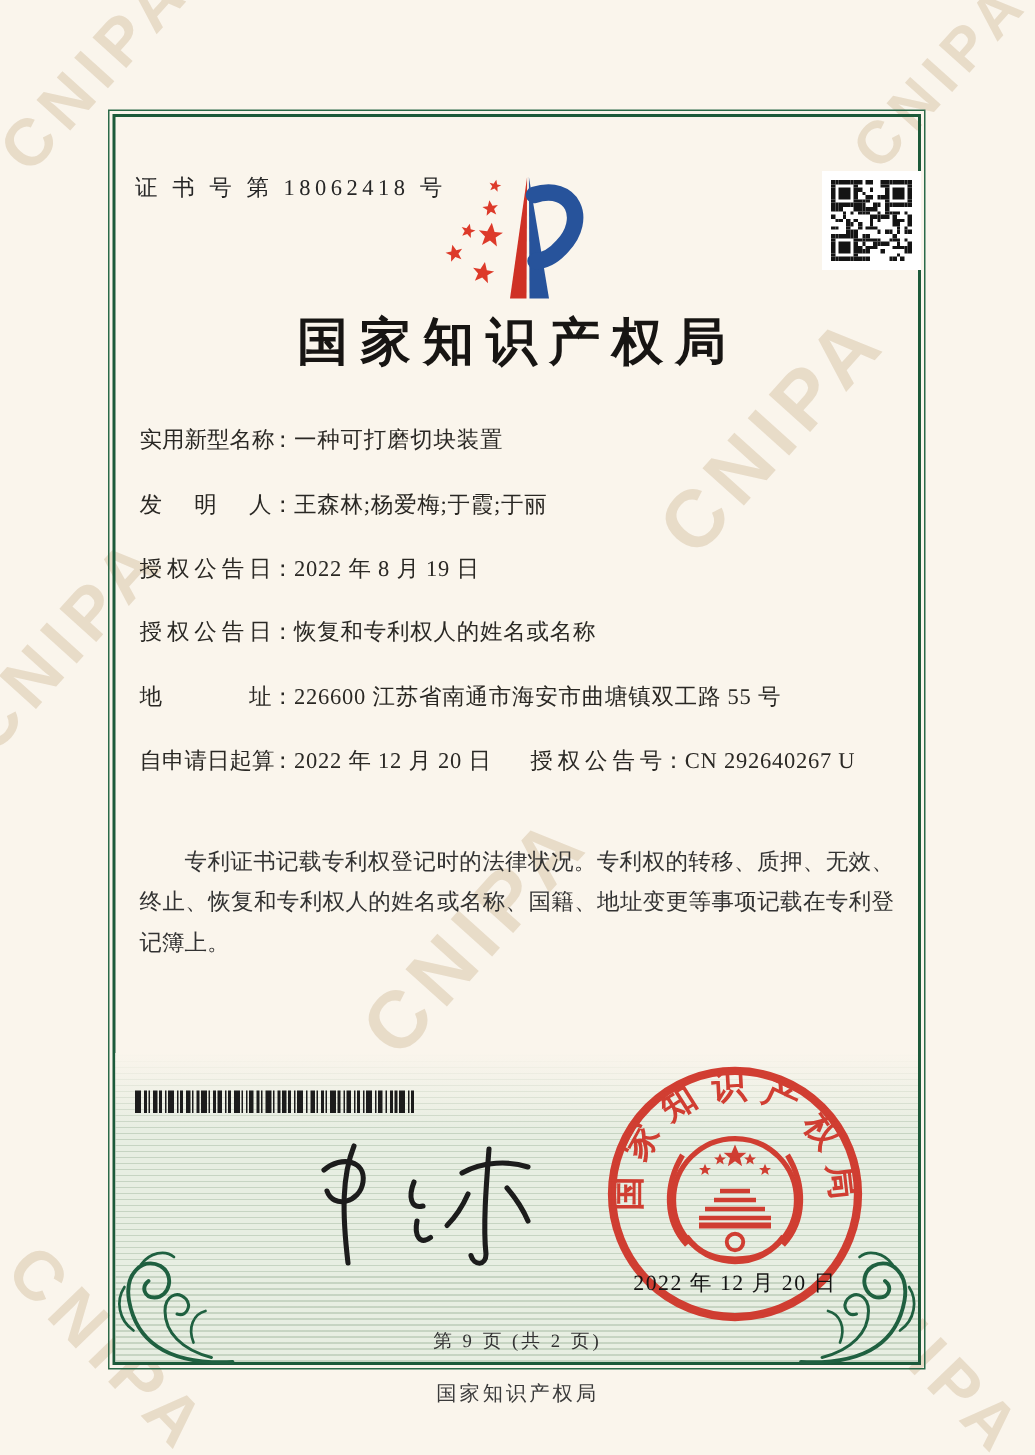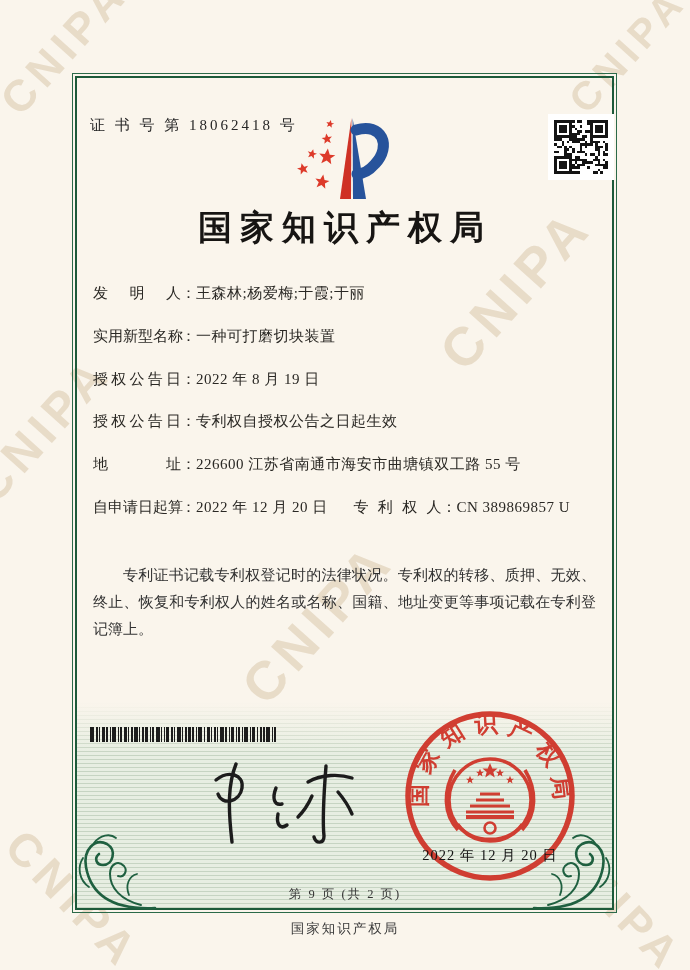--- a/index.html
+++ b/index.html
@@ -348,37 +348,37 @@
         <div style="grid-area: 21 / 16;"></div>
         <div style="grid-area: 21 / 17;"></div>
         <div style="grid-area: 21 / 19;"></div>
       </div>
   </div>
 
   <div class="title">国家知识产权局</div>
 
   <div class="fields">
     <div class="row">
+      <span class="flabel">实用新型名称</span><span class="colon">：</span><span class="fvalue">一种可打磨切块装置</span>
+    </div>
+    <div class="row">
       <span class="flabel">发明人</span><span class="colon">：</span><span class="fvalue">王森林;杨爱梅;于霞;于丽</span>
-    </div>
-    <div class="row">
-      <span class="flabel">实用新型名称</span><span class="colon">：</span><span class="fvalue">一种可打磨切块装置</span>
     </div>
     <div class="row">
       <span class="flabel">授权公告日</span><span class="colon">：</span><span class="fvalue">2022 年 8 月 19 日</span>
     </div>
     <div class="row">
-      <span class="flabel">授权公告日</span><span class="colon">：</span><span class="fvalue">专利权自授权公告之日起生效</span>
+      <span class="flabel">授权公告日</span><span class="colon">：</span><span class="fvalue">恢复和专利权人的姓名或名称</span>
     </div>
     <div class="row">
       <span class="flabel">地址</span><span class="colon">：</span><span class="fvalue">226600 江苏省南通市海安市曲塘镇双工路 55 号</span>
     </div>
     <div class="row">
       <span><span class="flabel">自申请日起算</span><span class="colon">：</span><span class="fvalue">2022 年 12 月 20 日</span></span>
-      <span class="grant2"><span class="flabel">专利权人</span><span class="colon">：</span><span class="fvalue">CN 389869857 U</span></span>
+      <span class="grant2"><span class="flabel">授权公告号</span><span class="colon">：</span><span class="fvalue">CN 292640267 U</span></span>
     </div>
   </div>
 
   <div class="bodytxt">
     <p>专利证书记载专利权登记时的法律状况。专利权的转移、质押、无效、终止、恢复和专利权人的姓名或名称、国籍、地址变更等事项记载在专利登记簿上。</p>
   </div>
 
   <div class="barcode">
       <div class="b" style="width: 4px;"></div>
       <div class="g" style="width: 2px;"></div>

